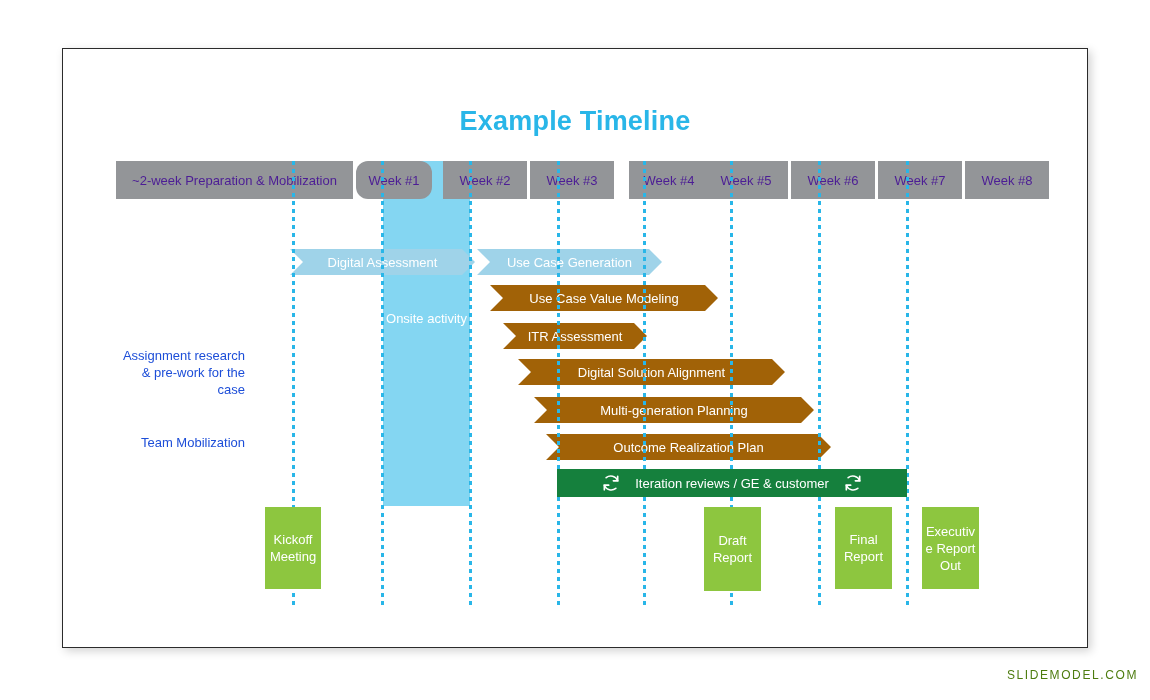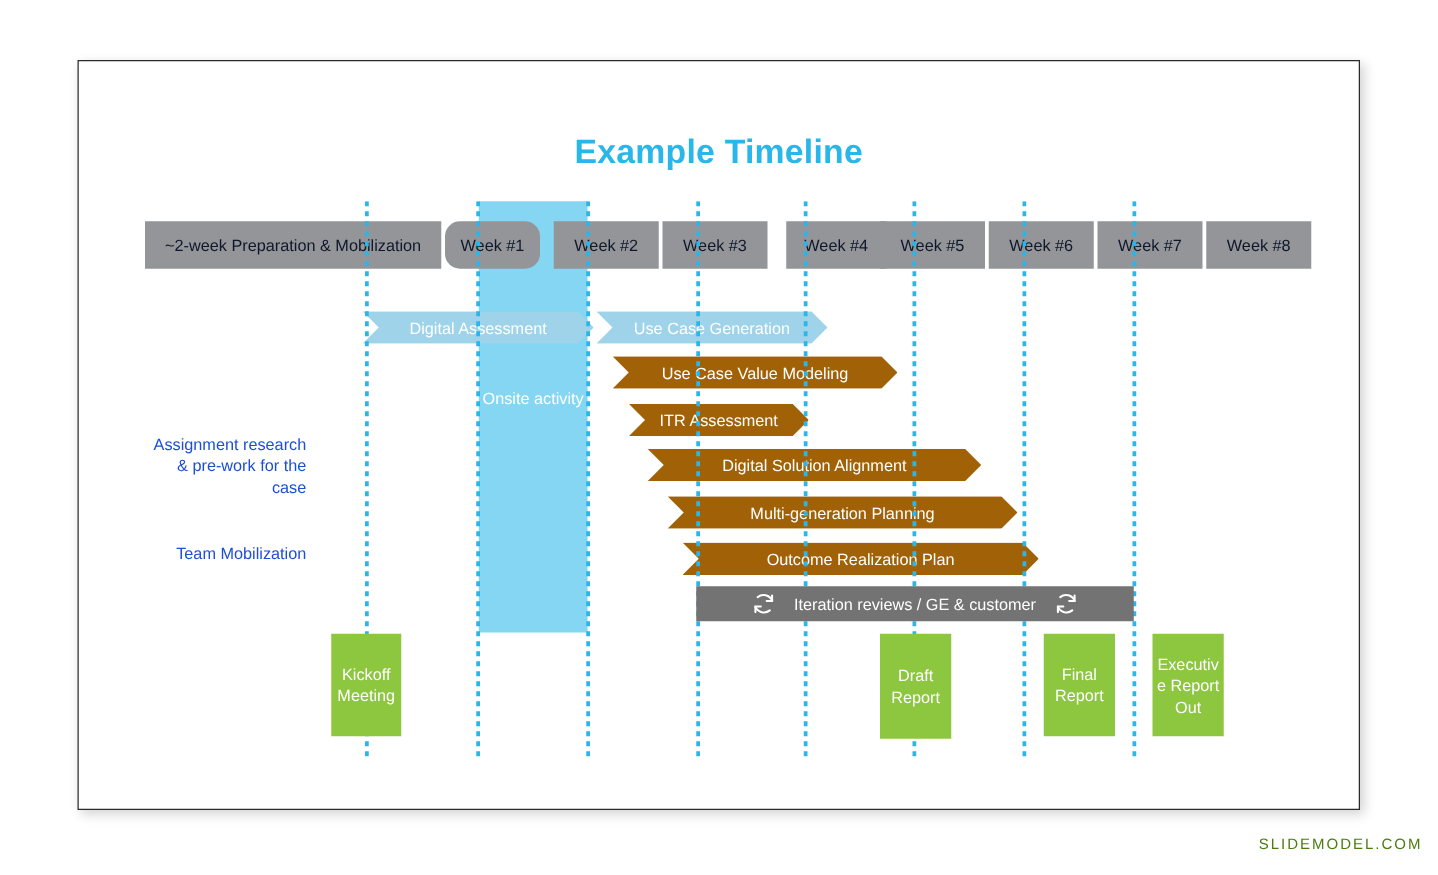--- a/index.html
+++ b/index.html
@@ -79,24 +79,24 @@
   
   #header-row {
     position: absolute;
     left: 53px;
     top: 112px;
     height: 38px;
     z-index: 3;
   }
   .week-cell {
     position: absolute;
-    top: 16px;
+    top: 0;
     height: 38px;
     background: #939598;
-    color: #0f172a;
+    color: #4c1d95;
     font-size: 13px;
     display: flex;
     align-items: center;
     justify-content: center;
     text-align: center;
     line-height: 15px;
     box-sizing: border-box;
   }
   .week-cell.wide { font-size: 13px; padding: 0 6px; }
 
@@ -127,21 +127,21 @@
     text-align: center;
     z-index: 5;
     clip-path: polygon(0% 0%, calc(100% - 13px) 0%, 100% 50%, calc(100% - 13px) 100%, 0% 100%, 13px 50%);
   }
   .taskbar.pale { background: #9fd3e9; }
 
   
   #iteration-bar {
     position: absolute;
     height: 28px;
-    background: #737373;
+    background: #15803d;
     color: #ffffff;
     font-size: 13px;
     display: flex;
     align-items: center;
     justify-content: center;
     gap: 14px;
     z-index: 7;
   }
   .refresh-icon { display: inline-flex; align-items: center; }
 

